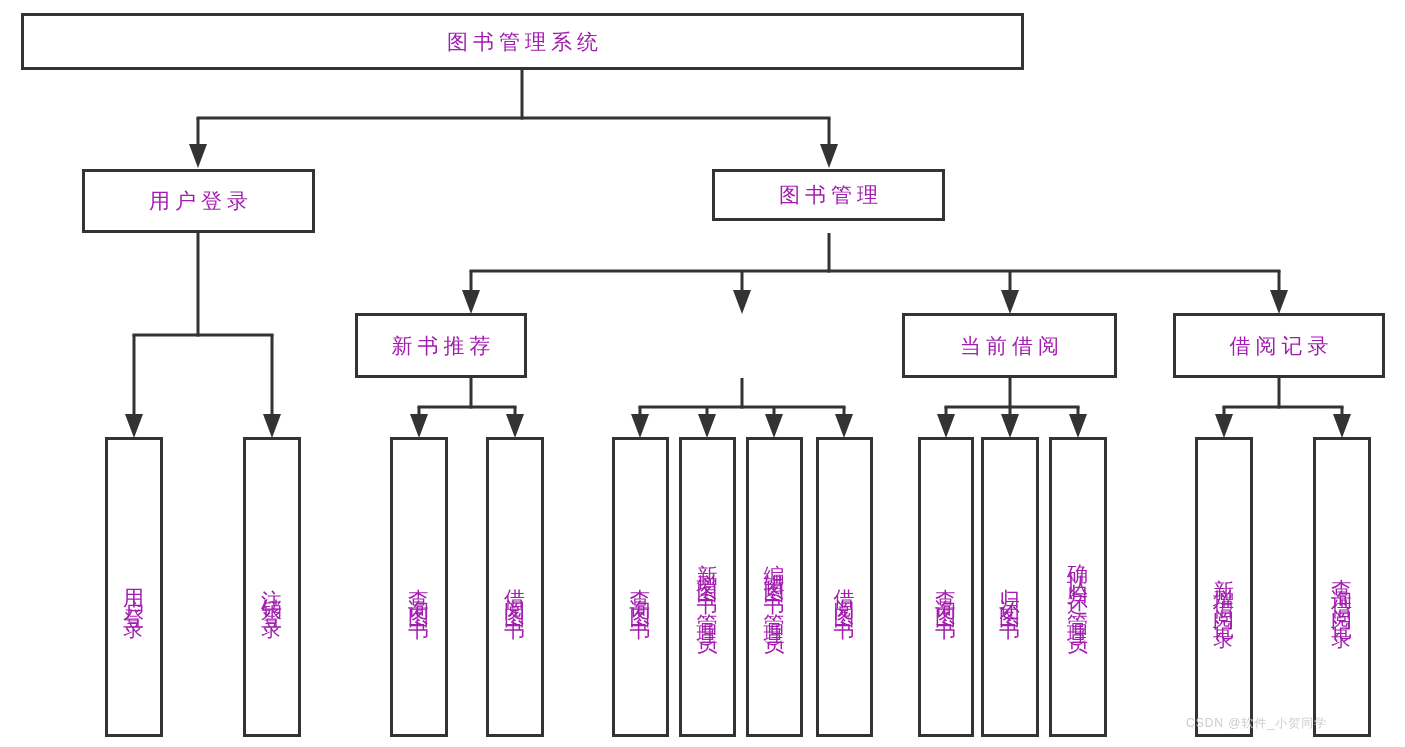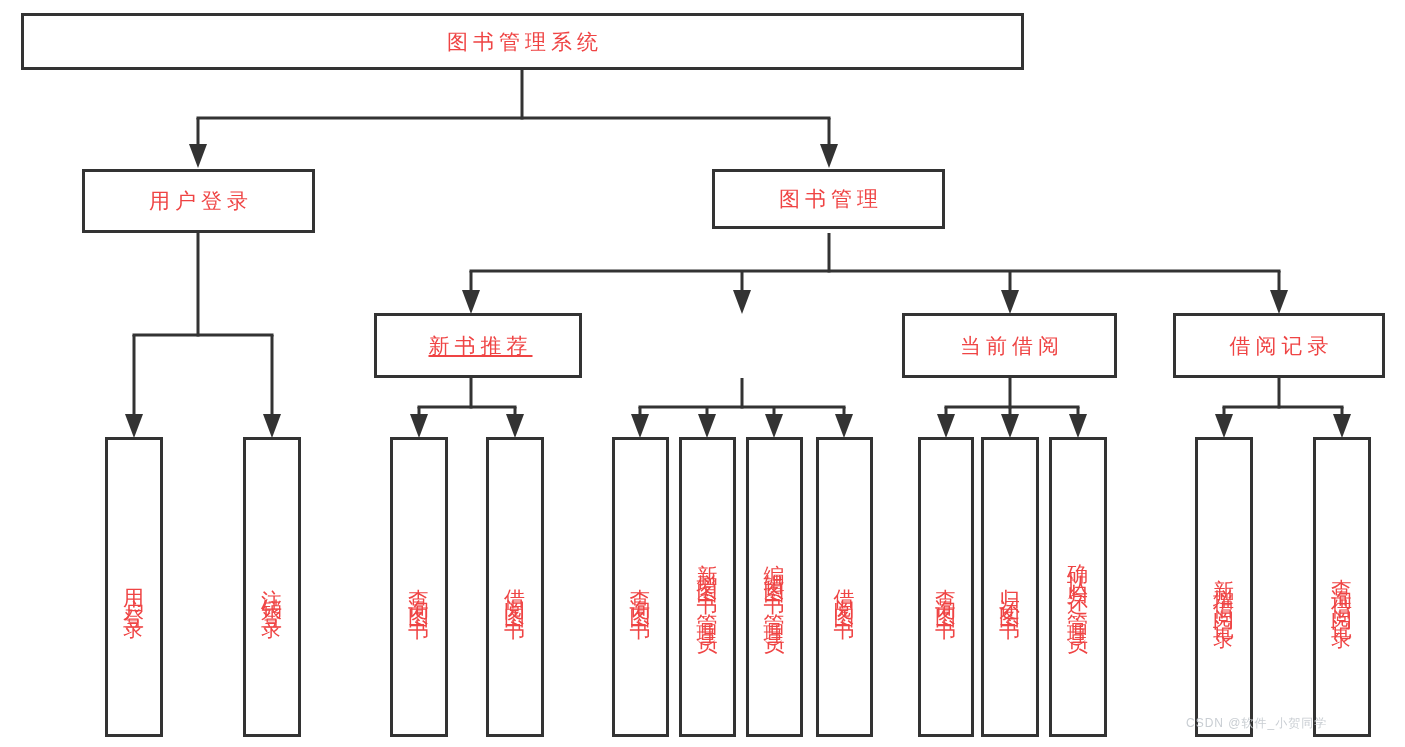--- a/index.html
+++ b/index.html
@@ -21,21 +21,21 @@
     top: 0;
     width: 1405px;
     height: 747px;
     z-index: 1;
   }
   .node {
     position: absolute;
     box-sizing: border-box;
     border: 3px solid #333333;
     background: #ffffff;
-    color: #ef4444;
+    color: #a21caf;
     display: flex;
     align-items: center;
     justify-content: center;
     z-index: 2;
   }
   .h-label {
     font-size: 21px;
     letter-spacing: 5px;
     padding-left: 5px;
     white-space: nowrap;
@@ -57,23 +57,23 @@
     color: #c9ced3;
     letter-spacing: 1px;
     z-index: 3;
     white-space: nowrap;
   }
 
   
   .root-box   { left: 21px;  top: 13px;  width: 1003px; height: 57px; }
 
   .l2-a       { left: 82px;  top: 169px; width: 233px;  height: 64px; }
-  .l2-b       { left: 712px; top: 169px; width: 233px;  height: 60px; align-items: center; }
-
-  .l3-a       { left: 374px;  top: 313px; width: 208px; height: 65px; text-decoration: underline; }
+  .l2-b       { left: 712px; top: 169px; width: 233px;  height: 52px; align-items: center; }
+
+  .l3-a       { left: 355px;  top: 313px; width: 172px; height: 65px; }
   .l3-b       { left: 635px;  top: 313px; width: 213px; height: 65px; }
   .l3-c       { left: 902px;  top: 313px; width: 215px; height: 65px; }
   .l3-d       { left: 1173px; top: 313px; width: 212px; height: 65px; }
 
   .leaf       { top: 437px; height: 300px; }
   .leaf-ul1   { left: 105px;  width: 58px; }
   .leaf-ul2   { left: 243px;  width: 58px; }
   .leaf-n1    { left: 390px;  width: 58px; }
   .leaf-n2    { left: 486px;  width: 58px; }
   .leaf-b1    { left: 612px;  width: 57px; }

